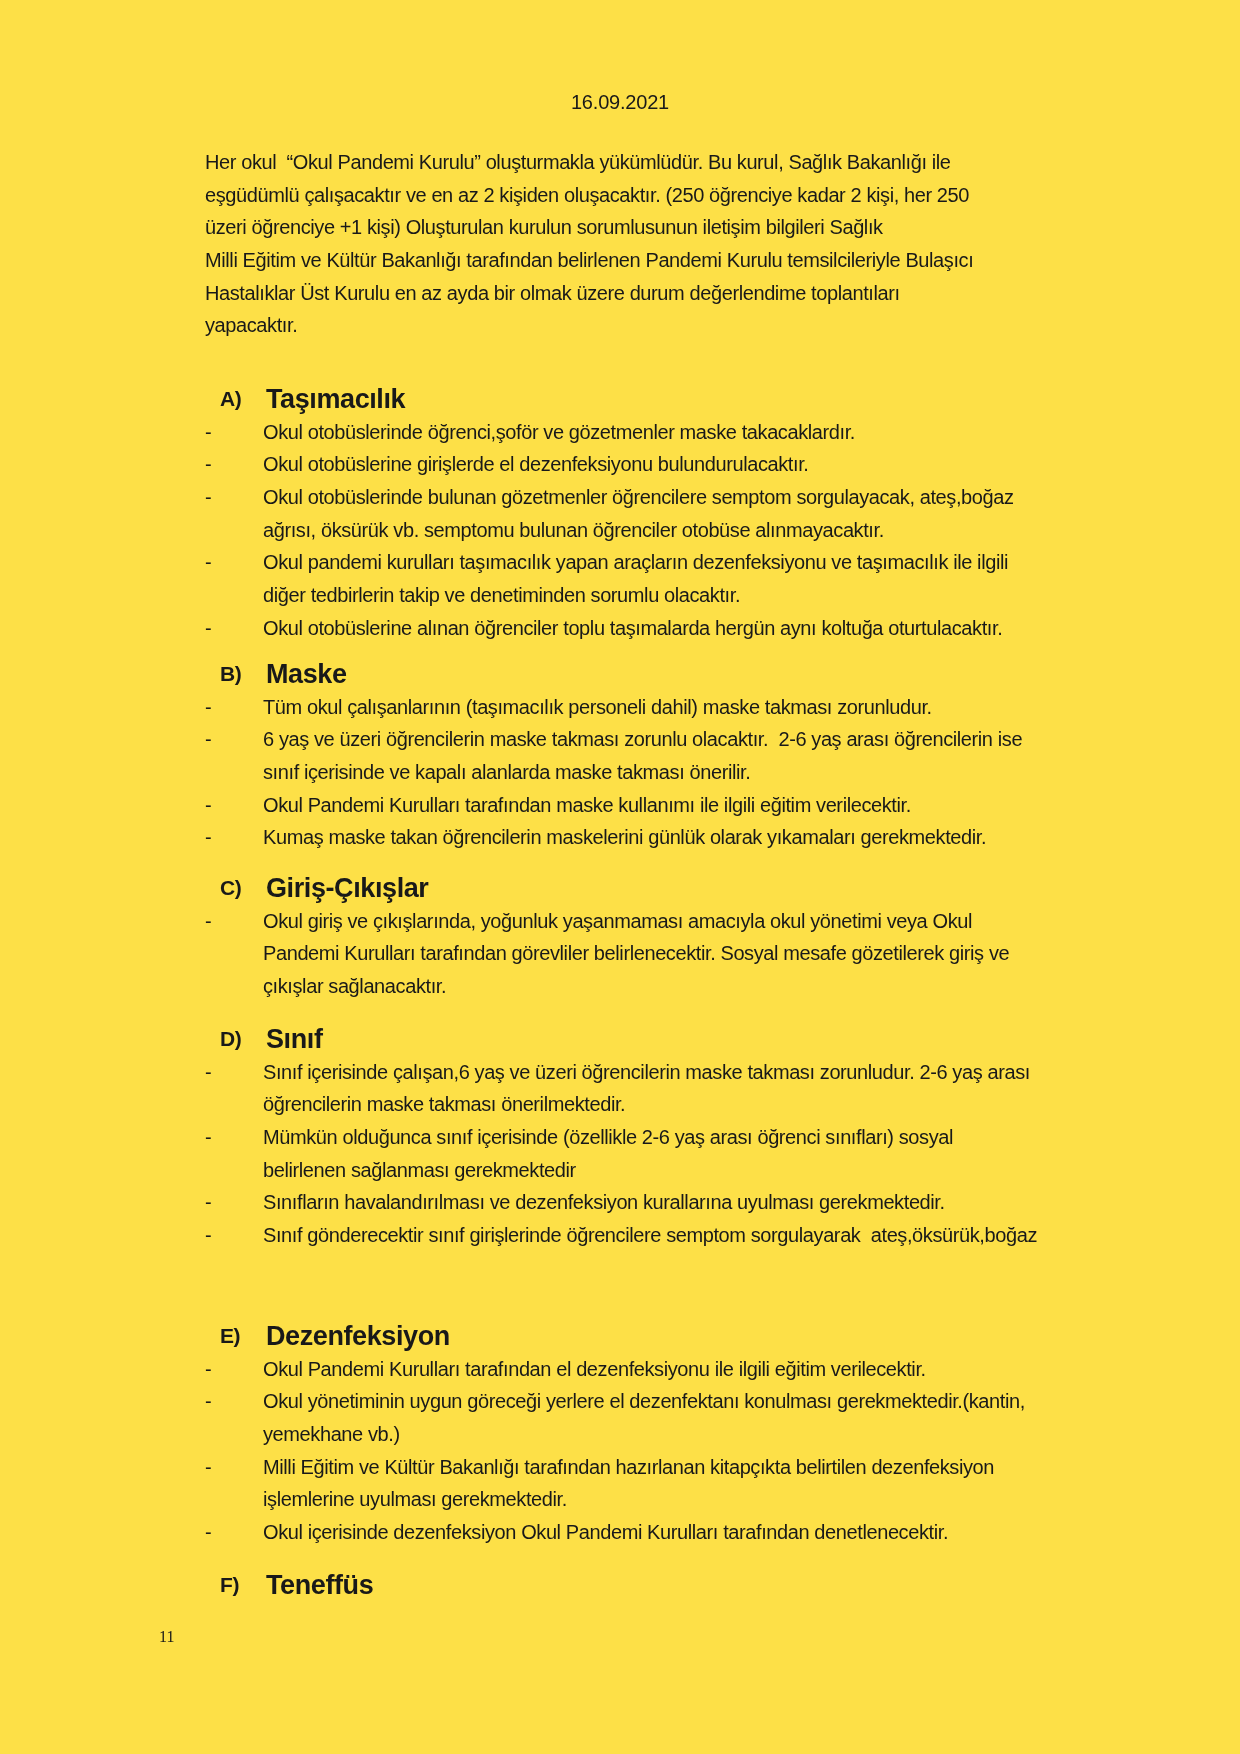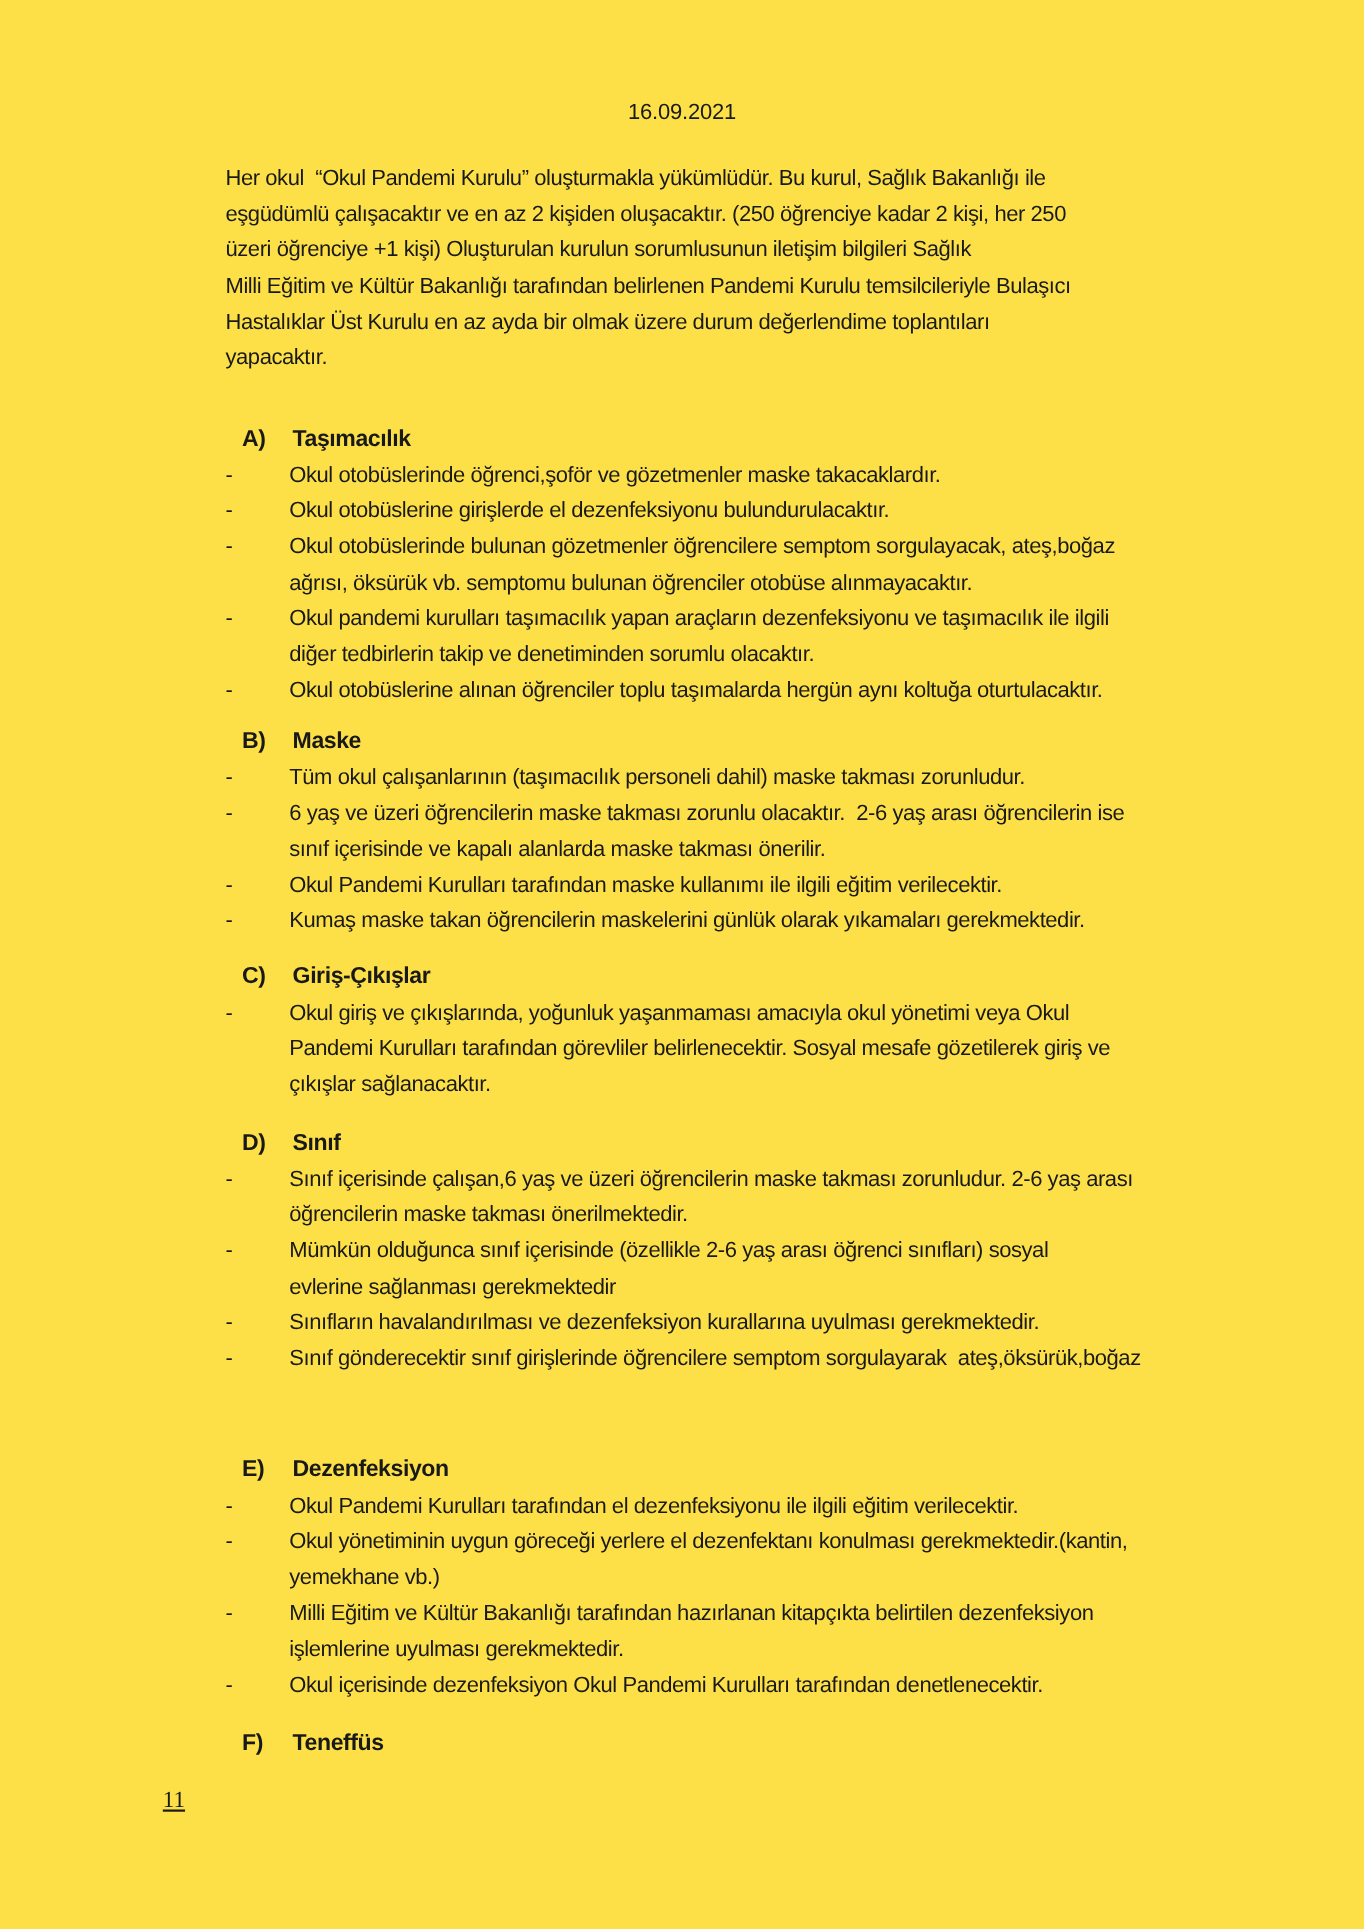--- a/index.html
+++ b/index.html
@@ -27,30 +27,29 @@
     text-align:center;
     font-size:20px;
     line-height:33px;
     letter-spacing:-0.2px;
     white-space:pre;
   }
   .intro{position:absolute;left:0;top:134px;width:100%;}
   .intro .tx{left:205px;margin-top:12px;}
   .section{position:absolute;left:0;width:100%;}
   .heading .sec-letter{left:220px;font-weight:700;font-size:21px;}
-  .heading .sec-title{left:266px;font-weight:700;font-size:21px;}
+  .heading .sec-title{left:266px;font-weight:700;font-size:27px;}
   .item .dash{left:205px;}
   .item .tx{left:243px;margin-left:20px;}
   .page-number{
     position:absolute;
-    left:148px; top:1620px;
+    left:159px; top:1620px;
     font-family:"Liberation Serif","DejaVu Serif",serif;
-    font-size:21px;
+    font-size:16px;
     line-height:33px;
-    text-decoration:underline;
   }
 </style>
 </head>
 <body>
 
 <div class="page">
   <div class="date-line">16.09.2021</div>
   <div class="intro">
       <div class="para">
         <div class="ln"><span class="tx">Her okul  “Okul Pandemi Kurulu” oluşturmakla yükümlüdür. Bu kurul, Sağlık Bakanlığı ile</span></div>
@@ -109,21 +108,21 @@
         </div>
       </div>
       <div class="section" style="top: 1023px;">
         <div class="ln heading"><span class="sec-letter">D)</span><span class="sec-title">Sınıf</span></div>
         <div class="item">
           <div class="ln"><span class="dash">-</span><span class="tx">Sınıf içerisinde çalışan,6 yaş ve üzeri öğrencilerin maske takması zorunludur. 2-6 yaş arası</span></div>
           <div class="ln"><span class="tx">öğrencilerin maske takması önerilmektedir.</span></div>
         </div>
         <div class="item">
           <div class="ln"><span class="dash">-</span><span class="tx">Mümkün olduğunca sınıf içerisinde (özellikle 2-6 yaş arası öğrenci sınıfları) sosyal</span></div>
-          <div class="ln"><span class="tx">evlerine sağlanması gerekmektedir</span></div>
+          <div class="ln"><span class="tx">belirlenen sağlanması gerekmektedir</span></div>
         </div>
         <div class="item">
           <div class="ln"><span class="dash">-</span><span class="tx">Sınıfların havalandırılması ve dezenfeksiyon kurallarına uyulması gerekmektedir.</span></div>
         </div>
         <div class="item">
           <div class="ln"><span class="dash">-</span><span class="tx">Sınıf gönderecektir sınıf girişlerinde öğrencilere semptom sorgulayarak  ateş,öksürük,boğaz</span></div>
         </div>
       </div>
       <div class="section" style="top: 1320px;">
         <div class="ln heading"><span class="sec-letter">E)</span><span class="sec-title">Dezenfeksiyon</span></div>

